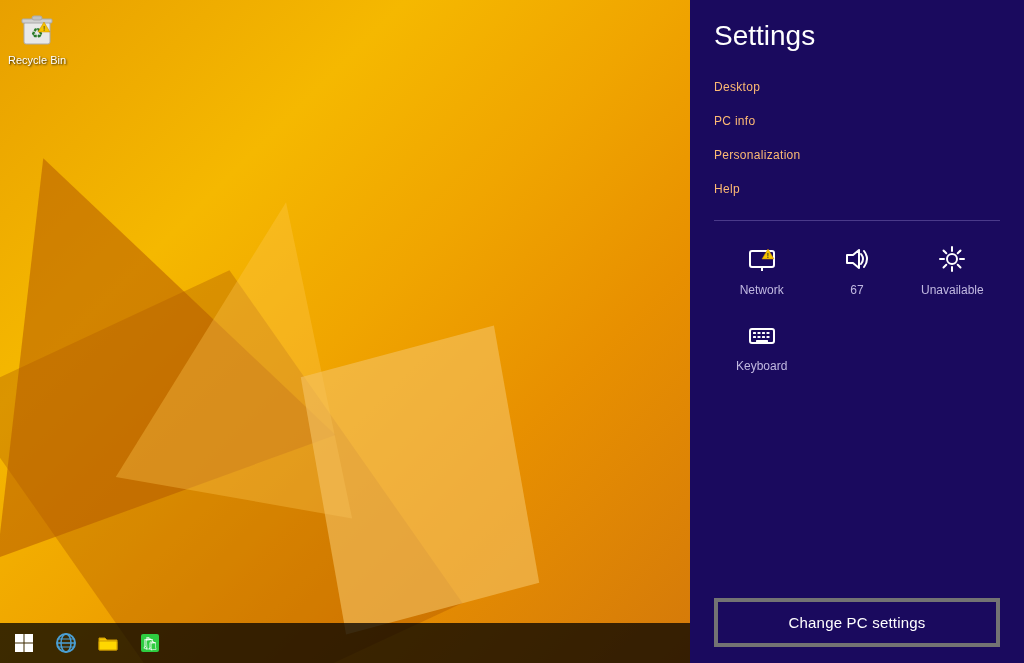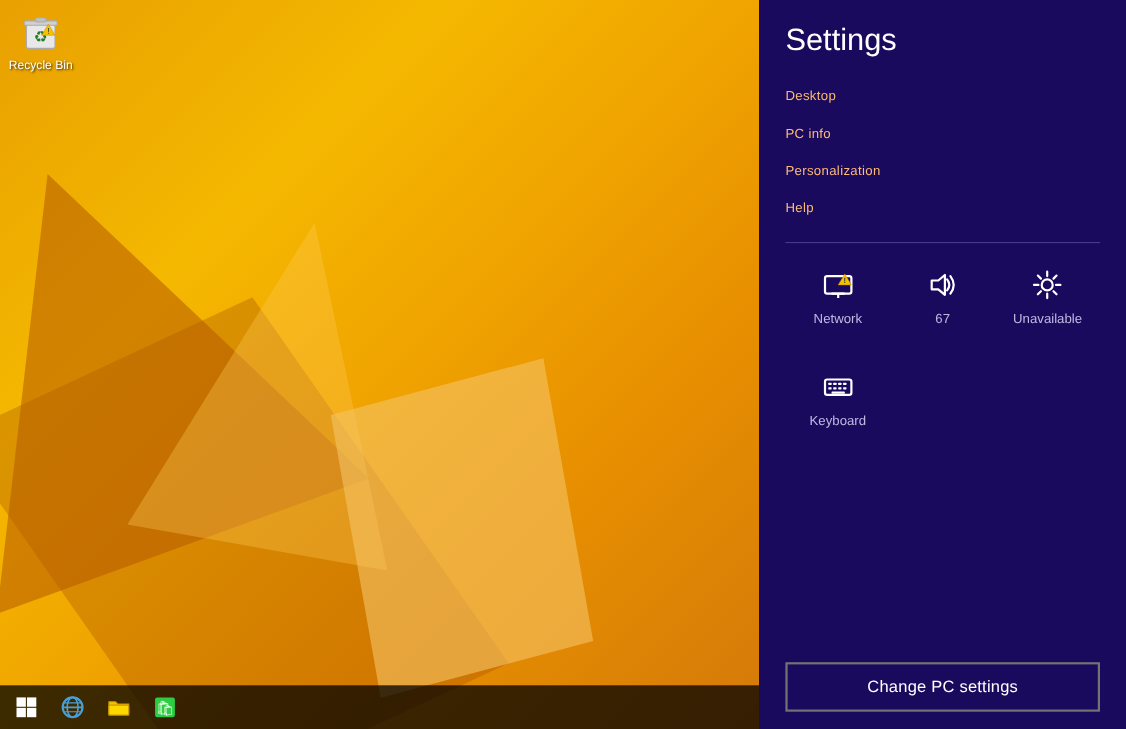--- a/index.html
+++ b/index.html
@@ -75,21 +75,21 @@
     .settings-divider {
       border: none;
       border-top: 1px solid #4a3a8a;
       margin: 14px 0 16px 0;
     }
 
     
     .icons-grid {
       display: grid;
       grid-template-columns: repeat(3, 1fr);
-      gap: 24px 0;
+      gap: 8px 0;
       margin-bottom: 32px;
     }
 
     .icon-item {
       display: flex;
       flex-direction: column;
       align-items: center;
       gap: 6px;
       cursor: pointer;
       padding: 8px 4px;
@@ -105,21 +105,21 @@
       color: #c0b8e0;
       font-size: 12px;
       font-weight: 300;
       text-align: center;
     }
 
     
     #change-pc-settings {
       margin-top: auto;
       margin-bottom: 16px;
-      border: 2px solid #737373;
+      border: 4px solid #737373;
       color: white;
       background: transparent;
       padding: 12px 16px;
       font-size: 15px;
       font-weight: 300;
       cursor: pointer;
       text-align: center;
       letter-spacing: 0.2px;
     }
 

